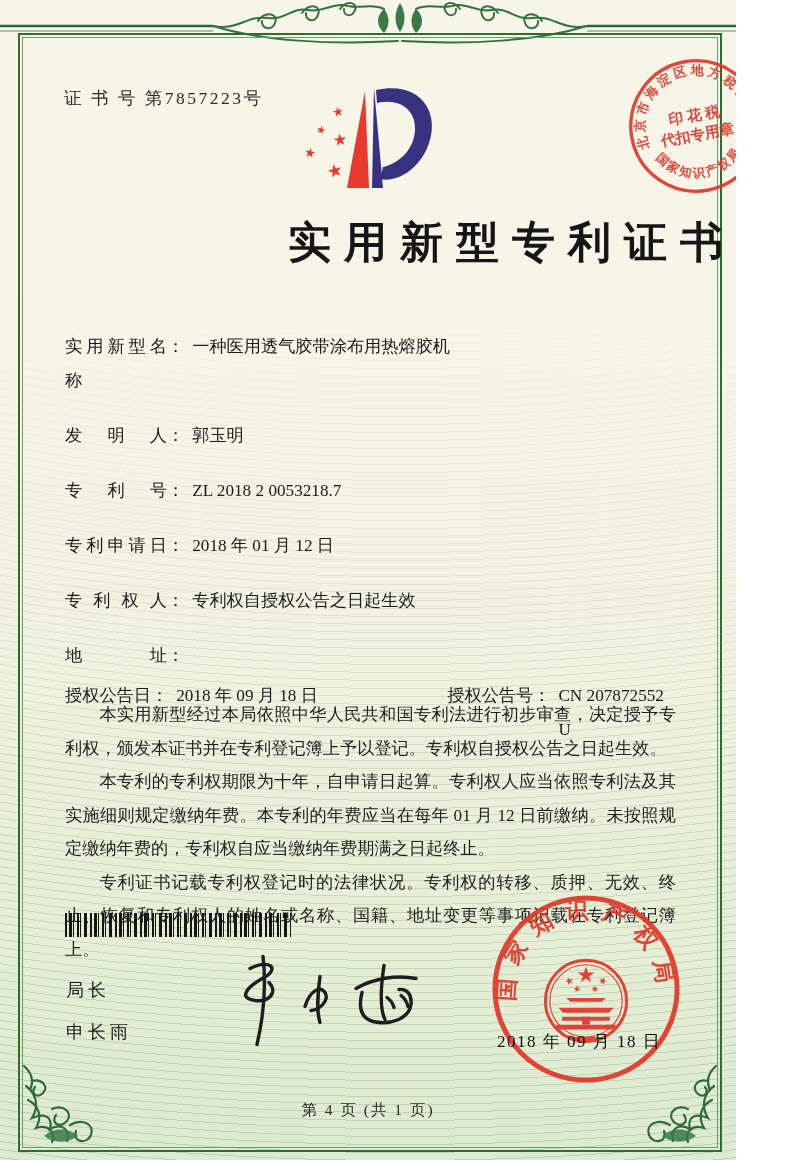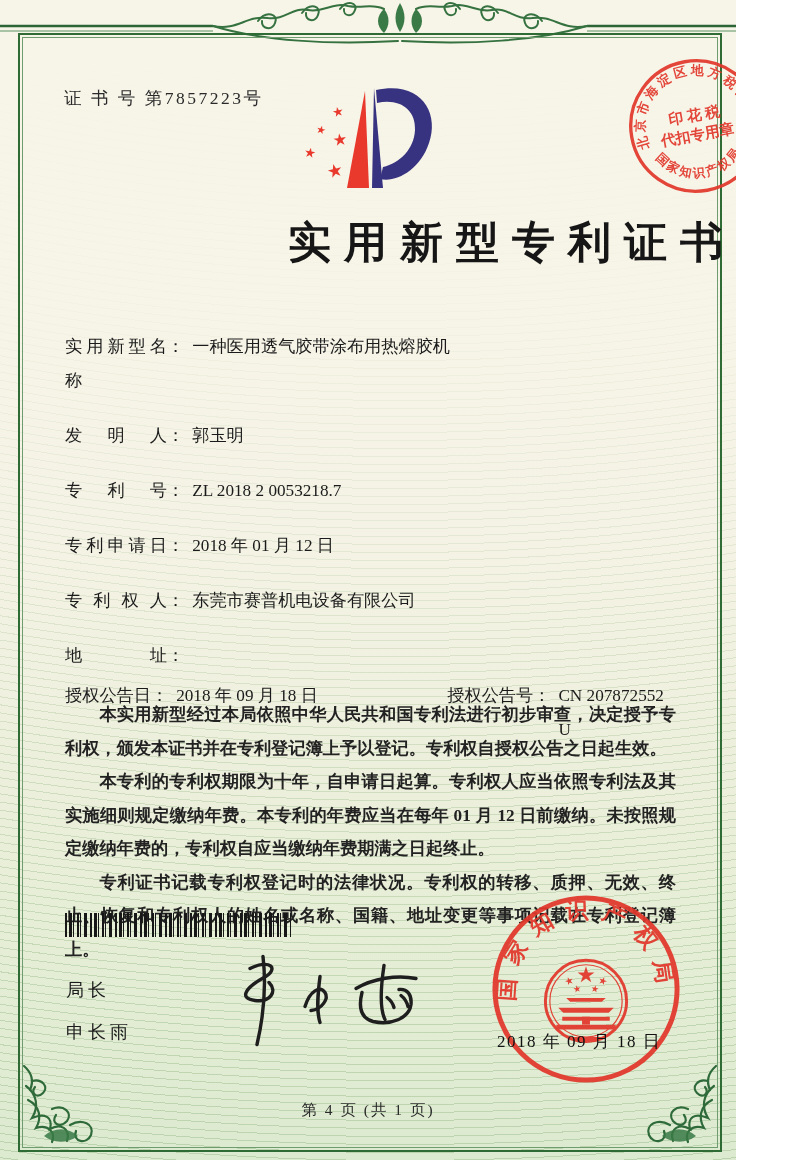--- a/index.html
+++ b/index.html
@@ -29,21 +29,21 @@
   .fields{position:absolute;left:65px;right:60px;top:330px;font-size:17.2px;color:#1b1b1b;}
   .frow{line-height:34px;margin-bottom:21px;display:flex;align-items:flex-start;}
   .frow.addr{margin-bottom:6px;}
   .flabel{display:inline-block;width:102px;text-align:justify;text-align-last:justify;flex:0 0 102px;}
   .fcolon{flex:0 0 auto;}
   .fvalue{margin-left:8px;flex:1;}
   .grant-row{display:flex;line-height:34px;}
   .grant-left{width:390px;display:flex;}
   .grant-right{display:flex;}
   .paras{position:absolute;left:65px;right:60px;top:698px;font-size:17.2px;color:#222;}
-  .paras p{margin:0;text-indent:2em;text-align:justify;line-height:33.5px;font-weight:bold;}
+  .paras p{margin:0;text-indent:2em;text-align:justify;line-height:33.5px;}
   .barcode{position:absolute;left:65px;top:913px;width:226px;height:24px;
     background:repeating-linear-gradient(90deg,
       #171717 0 2px, rgba(0,0,0,0) 2px 4px,
       #171717 4px 7px, rgba(0,0,0,0) 7px 8px,
       #171717 8px 9px, rgba(0,0,0,0) 9px 12px,
       #171717 12px 14px, rgba(0,0,0,0) 14px 15px,
       #171717 15px 16px, rgba(0,0,0,0) 16px 19px,
       #171717 19px 22px, rgba(0,0,0,0) 22px 25px);}
   .signer-title{position:absolute;left:66px;top:978px;font-size:18px;letter-spacing:4px;color:#1b1b1b;}
   .signer-name{position:absolute;left:66px;top:1020px;font-size:18px;letter-spacing:4px;color:#1b1b1b;}
@@ -165,21 +165,21 @@
       <span class="fvalue">ZL 2018 2 0053218.7</span>
     </div>
     <div class="frow">
       <span class="flabel">专利申请日</span>
         <span class="fcolon">：</span>
       <span class="fvalue">2018 年 01 月 12 日</span>
     </div>
     <div class="frow">
       <span class="flabel">专利权人</span>
         <span class="fcolon">：</span>
-      <span class="fvalue">东莞市赛普机电设备有限公司</span>
+      <span class="fvalue">专利权自授权公告之日起生效</span>
     </div>
     <div class="frow addr">
       <span class="flabel">地址</span>
         <span class="fcolon">：</span>
     </div>
     <div class="grant-row">
       <span class="grant-left">
         <span>授权公告日</span>
           <span>：</span>
         <span class="fvalue">2018 年 09 月 18 日</span>

